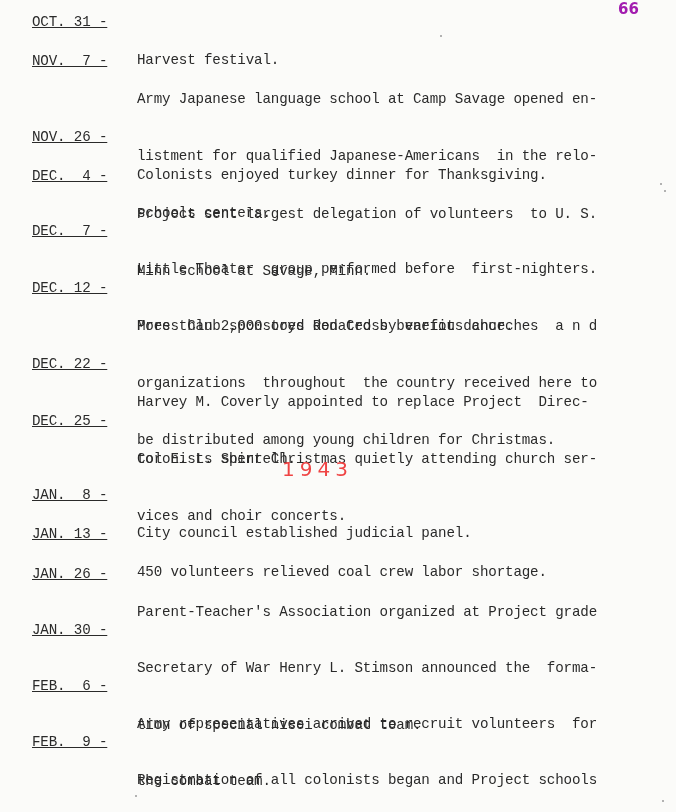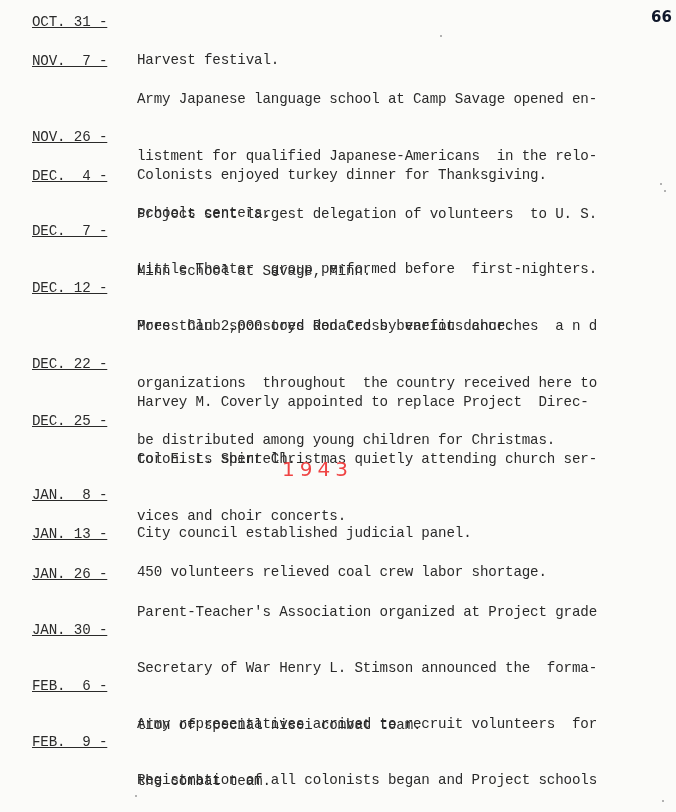--- a/index.html
+++ b/index.html
@@ -4,23 +4,23 @@
   <style>
     html, body { margin: 0; padding: 0; }
     body {
       width: 676px; height: 812px; overflow: hidden;
       background: #fbfbf9;
       position: relative;
       font-family: "Liberation Mono", "DejaVu Sans Mono", monospace;
       color: #2a2a2a;
     }
     .page-num {
-      position: absolute; top: 8px; left: 618px;
+      position: absolute; top: 0px; left: 618px;
       font-family: "DejaVu Sans", sans-serif;
-      font-weight: bold; font-size: 15px; color: #0f172a; margin-left: 33px;
+      font-weight: bold; font-size: 15px; color: #a21caf;
     }
     .entry {
       position: absolute; left: 32px;
       font-size: 14.2px; line-height: 19px;
       letter-spacing: -0.15px;
     }
     .entry .date {
       position: absolute; left: 0; top: 0;
       white-space: pre; width: 96px; text-decoration: underline;
     }

